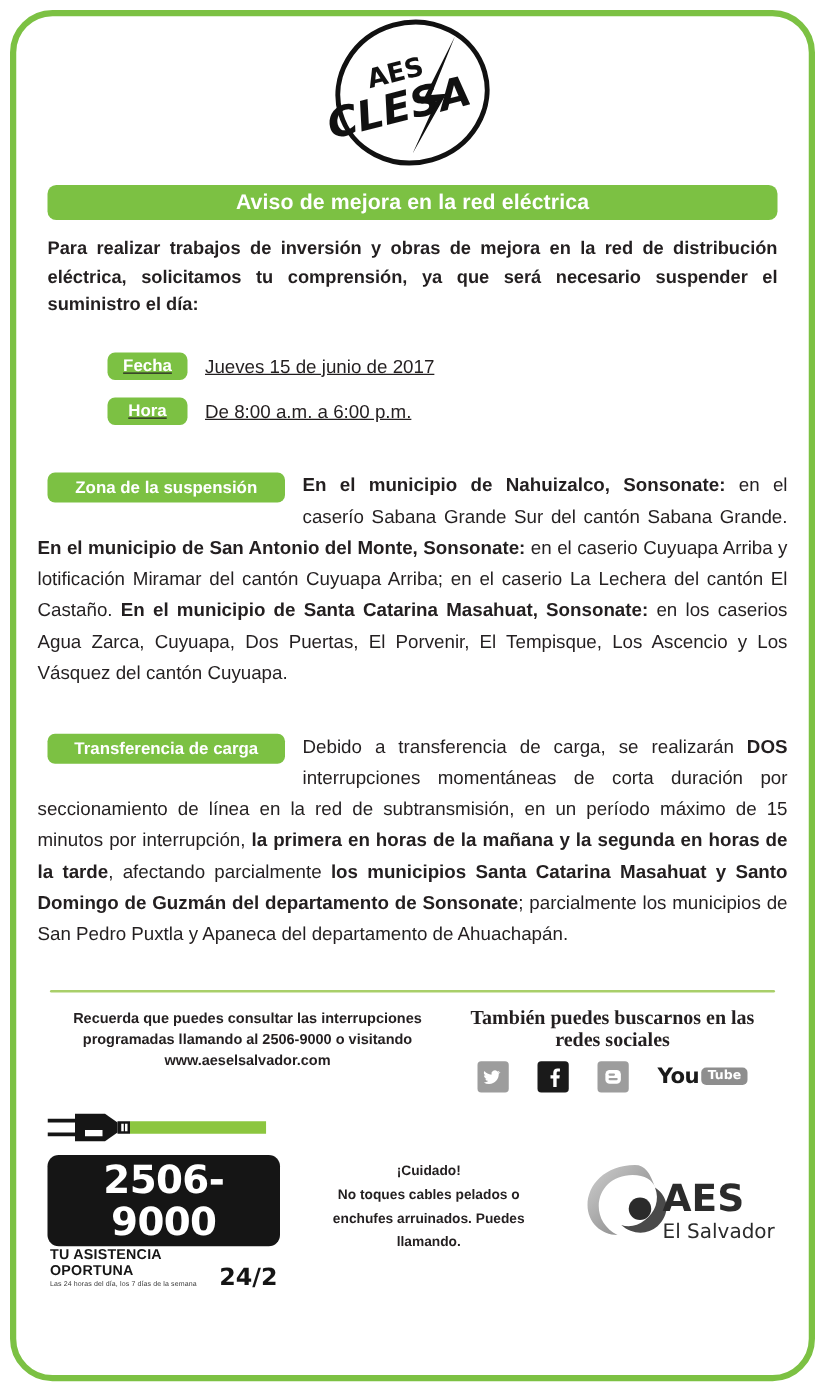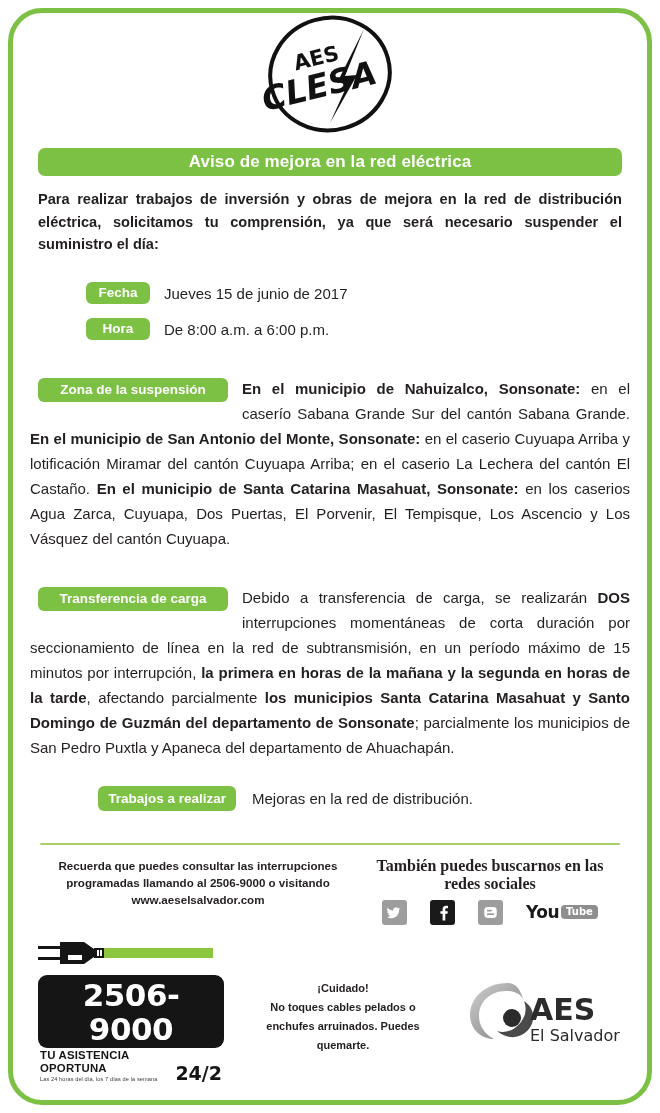--- a/index.html
+++ b/index.html
@@ -97,20 +97,21 @@
     white-space: nowrap;
   }
   .pill.wide { height: 24px; }
 
   
   .kv-block { margin-top: 26px; }
   .kv-row {
     display: flex;
     align-items: flex-start;
     margin-bottom: 14px;
+    text-decoration: underline;
   }
   .kv-label {
     width: 134px;
     display: flex;
     justify-content: flex-end;
     padding-right: 14px;
     box-sizing: border-box;
     flex: 0 0 auto;
   }
   .kv-label .pill { min-width: 64px; }
@@ -341,26 +342,20 @@
     <div class="section section-zone clearfix">
       <span class="pill wide float-pill">Zona de la suspensión</span>
       <p><b>En el municipio de Nahuizalco, Sonsonate:</b><span> en el caserío Sabana Grande Sur del cantón Sabana Grande. </span><b>En el municipio de San Antonio del Monte, Sonsonate:</b><span> en el caserio Cuyuapa Arriba y lotificación Miramar del cantón Cuyuapa Arriba; en el caserio La Lechera del cantón El Castaño. </span><b>En el municipio de Santa Catarina Masahuat, Sonsonate:</b><span> en los caserios Agua Zarca, Cuyuapa, Dos Puertas, El Porvenir, El Tempisque, Los Ascencio y Los Vásquez del cantón Cuyuapa.</span></p>
     </div>
 
     <div class="section section-transfer clearfix" style="margin-top:34px;">
       <span class="pill wide float-pill">Transferencia de carga</span>
       <p><span>Debido a transferencia de carga, se realizarán </span><b>DOS</b><span> interrupciones momentáneas de corta duración por seccionamiento de línea en la red de subtransmisión, en un período máximo de 15 minutos por interrupción, </span><b>la primera en horas de la mañana y la segunda en horas de la tarde</b><span>, afectando parcialmente </span><b>los municipios Santa Catarina Masahuat y Santo Domingo de Guzmán del departamento de Sonsonate</b><span>; parcialmente los municipios de San Pedro Puxtla y Apaneca del departamento de Ahuachapán.</span></p>
     </div>
 
-    <div class="trabajos">
-      <div class="pill-holder">
-        <span class="pill">Trabajos a realizar</span>
-      </div>
-      <div class="t-value">Mejoras en la red de distribución.</div>
-    </div>
 
     <div class="sep"></div>
 
     <div class="footer-top">
       <div class="foot-left">
         <div>Recuerda que puedes consultar las interrupciones</div>
         <div>programadas llamando al 2506-9000 o visitando</div>
         <div>www.aeselsalvador.com</div>
       </div>
       <div class="foot-right">
@@ -416,21 +411,21 @@
             <div class="phone-fine">Las 24 horas del día, los 7 días de la semana</div>
           </div>
           <div class="phone-247">24/2</div>
         </div>
       </div>
 
       <div class="caution">
         <div>¡Cuidado!</div>
         <div>No toques cables pelados o</div>
         <div>enchufes arruinados. Puedes</div>
-        <div>quemarte.</div>
+        <div>llamando.</div>
       </div>
 
       <div class="aes-logo">
         <svg width="156" height="74" viewBox="0 0 156 74">
           <defs>
             <linearGradient id="swirlGrad" x1="0" y1="0" x2="1" y2="1">
               <stop offset="0%" stop-color="#cfcfcf"></stop>
               <stop offset="100%" stop-color="#7d7d7d"></stop>
             </linearGradient>
           </defs>

